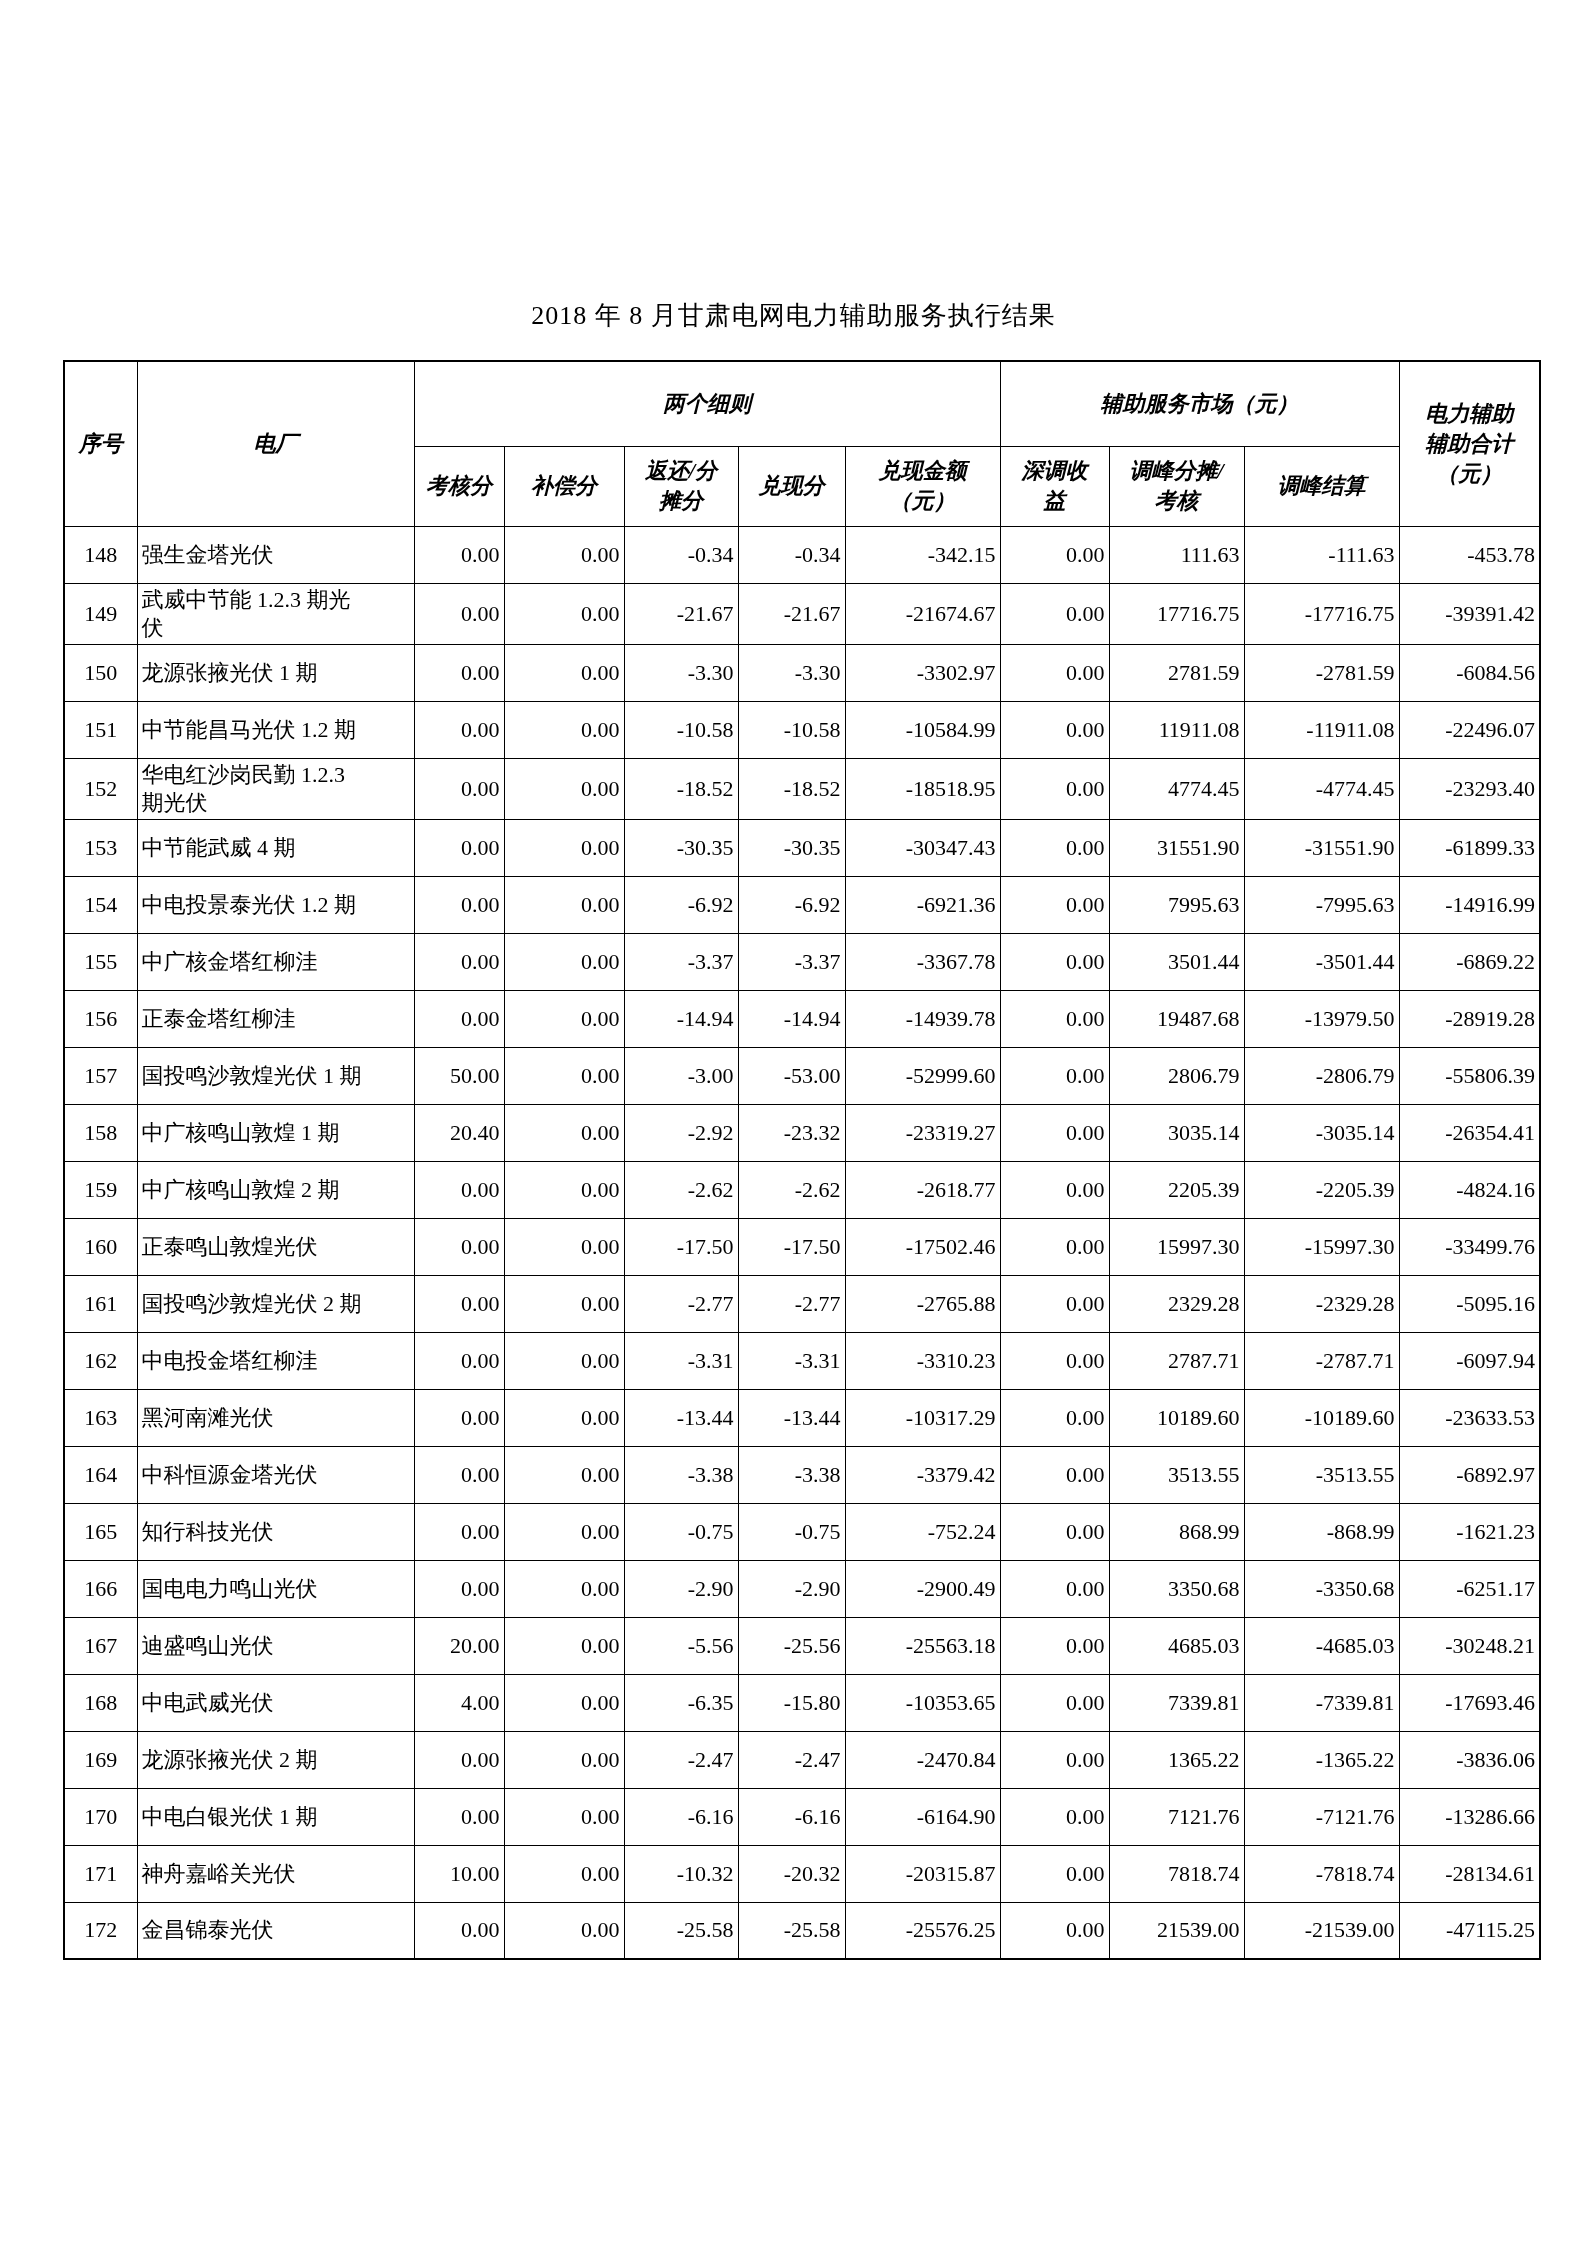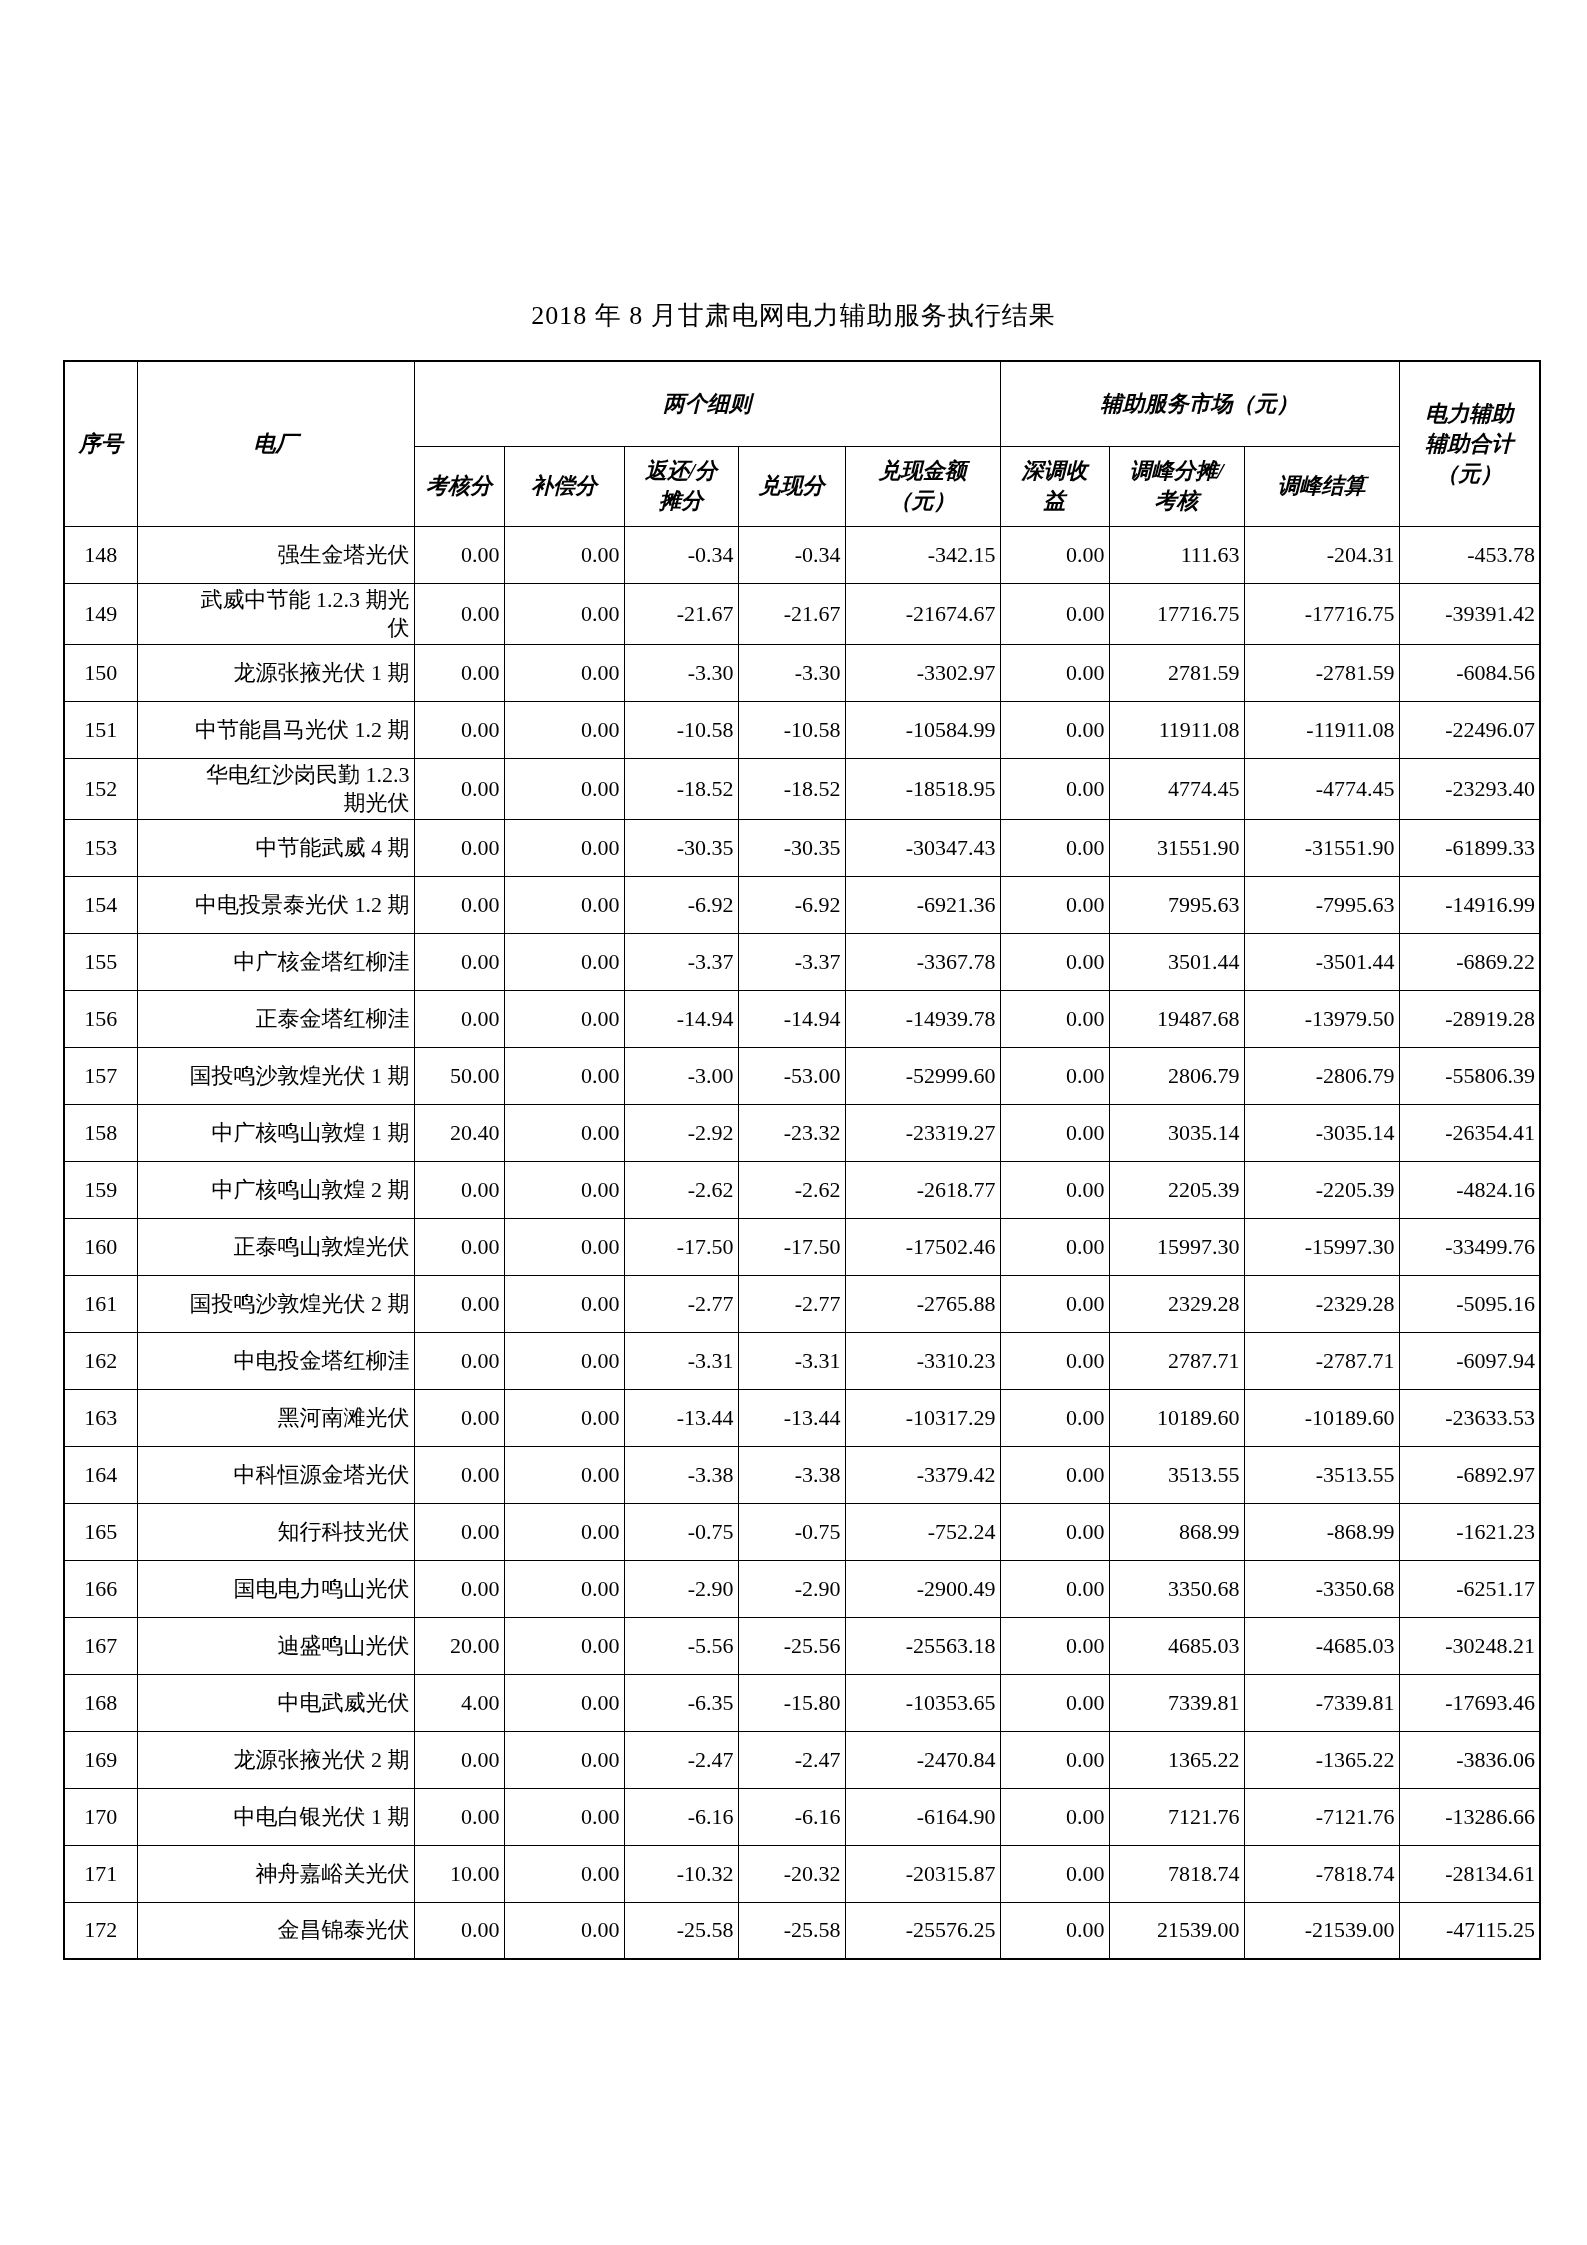--- a/index.html
+++ b/index.html
@@ -47,21 +47,21 @@
     line-height: 30px;
     font-style: italic;
   }
   tr.hdr-row-1 { height: 85px; }
   tr.hdr-row-2 { height: 80px; }
   tbody tr { height: 57px; margin-left: 40px; }
   td.c-no {
     text-align: center;
   }
   td.c-plant {
-    text-align: right;
+    text-align: left;
     white-space: pre-line;
     line-height: 28px;
     padding: 6px 4px;
     font-family: Liberation Serif, serif;
   }
   td.c-num {
     text-align: right;
     padding-right: 6px;
     white-space: nowrap;
   }
@@ -114,21 +114,21 @@
       <tr>
         <td class="c-no">148</td>
         <td class="c-plant">强生金塔光伏</td>
         <td class="c-num">0.00</td>
         <td class="c-num">0.00</td>
         <td class="c-num">-0.34</td>
         <td class="c-num">-0.34</td>
         <td class="c-num">-342.15</td>
         <td class="c-num">0.00</td>
         <td class="c-num">111.63</td>
-        <td class="c-num">-204.31</td>
+        <td class="c-num">-111.63</td>
         <td class="c-num">-453.78</td>
       </tr>
       <tr>
         <td class="c-no">149</td>
         <td class="c-plant">武威中节能 1.2.3 期光
 伏</td>
         <td class="c-num">0.00</td>
         <td class="c-num">0.00</td>
         <td class="c-num">-21.67</td>
         <td class="c-num">-21.67</td>

